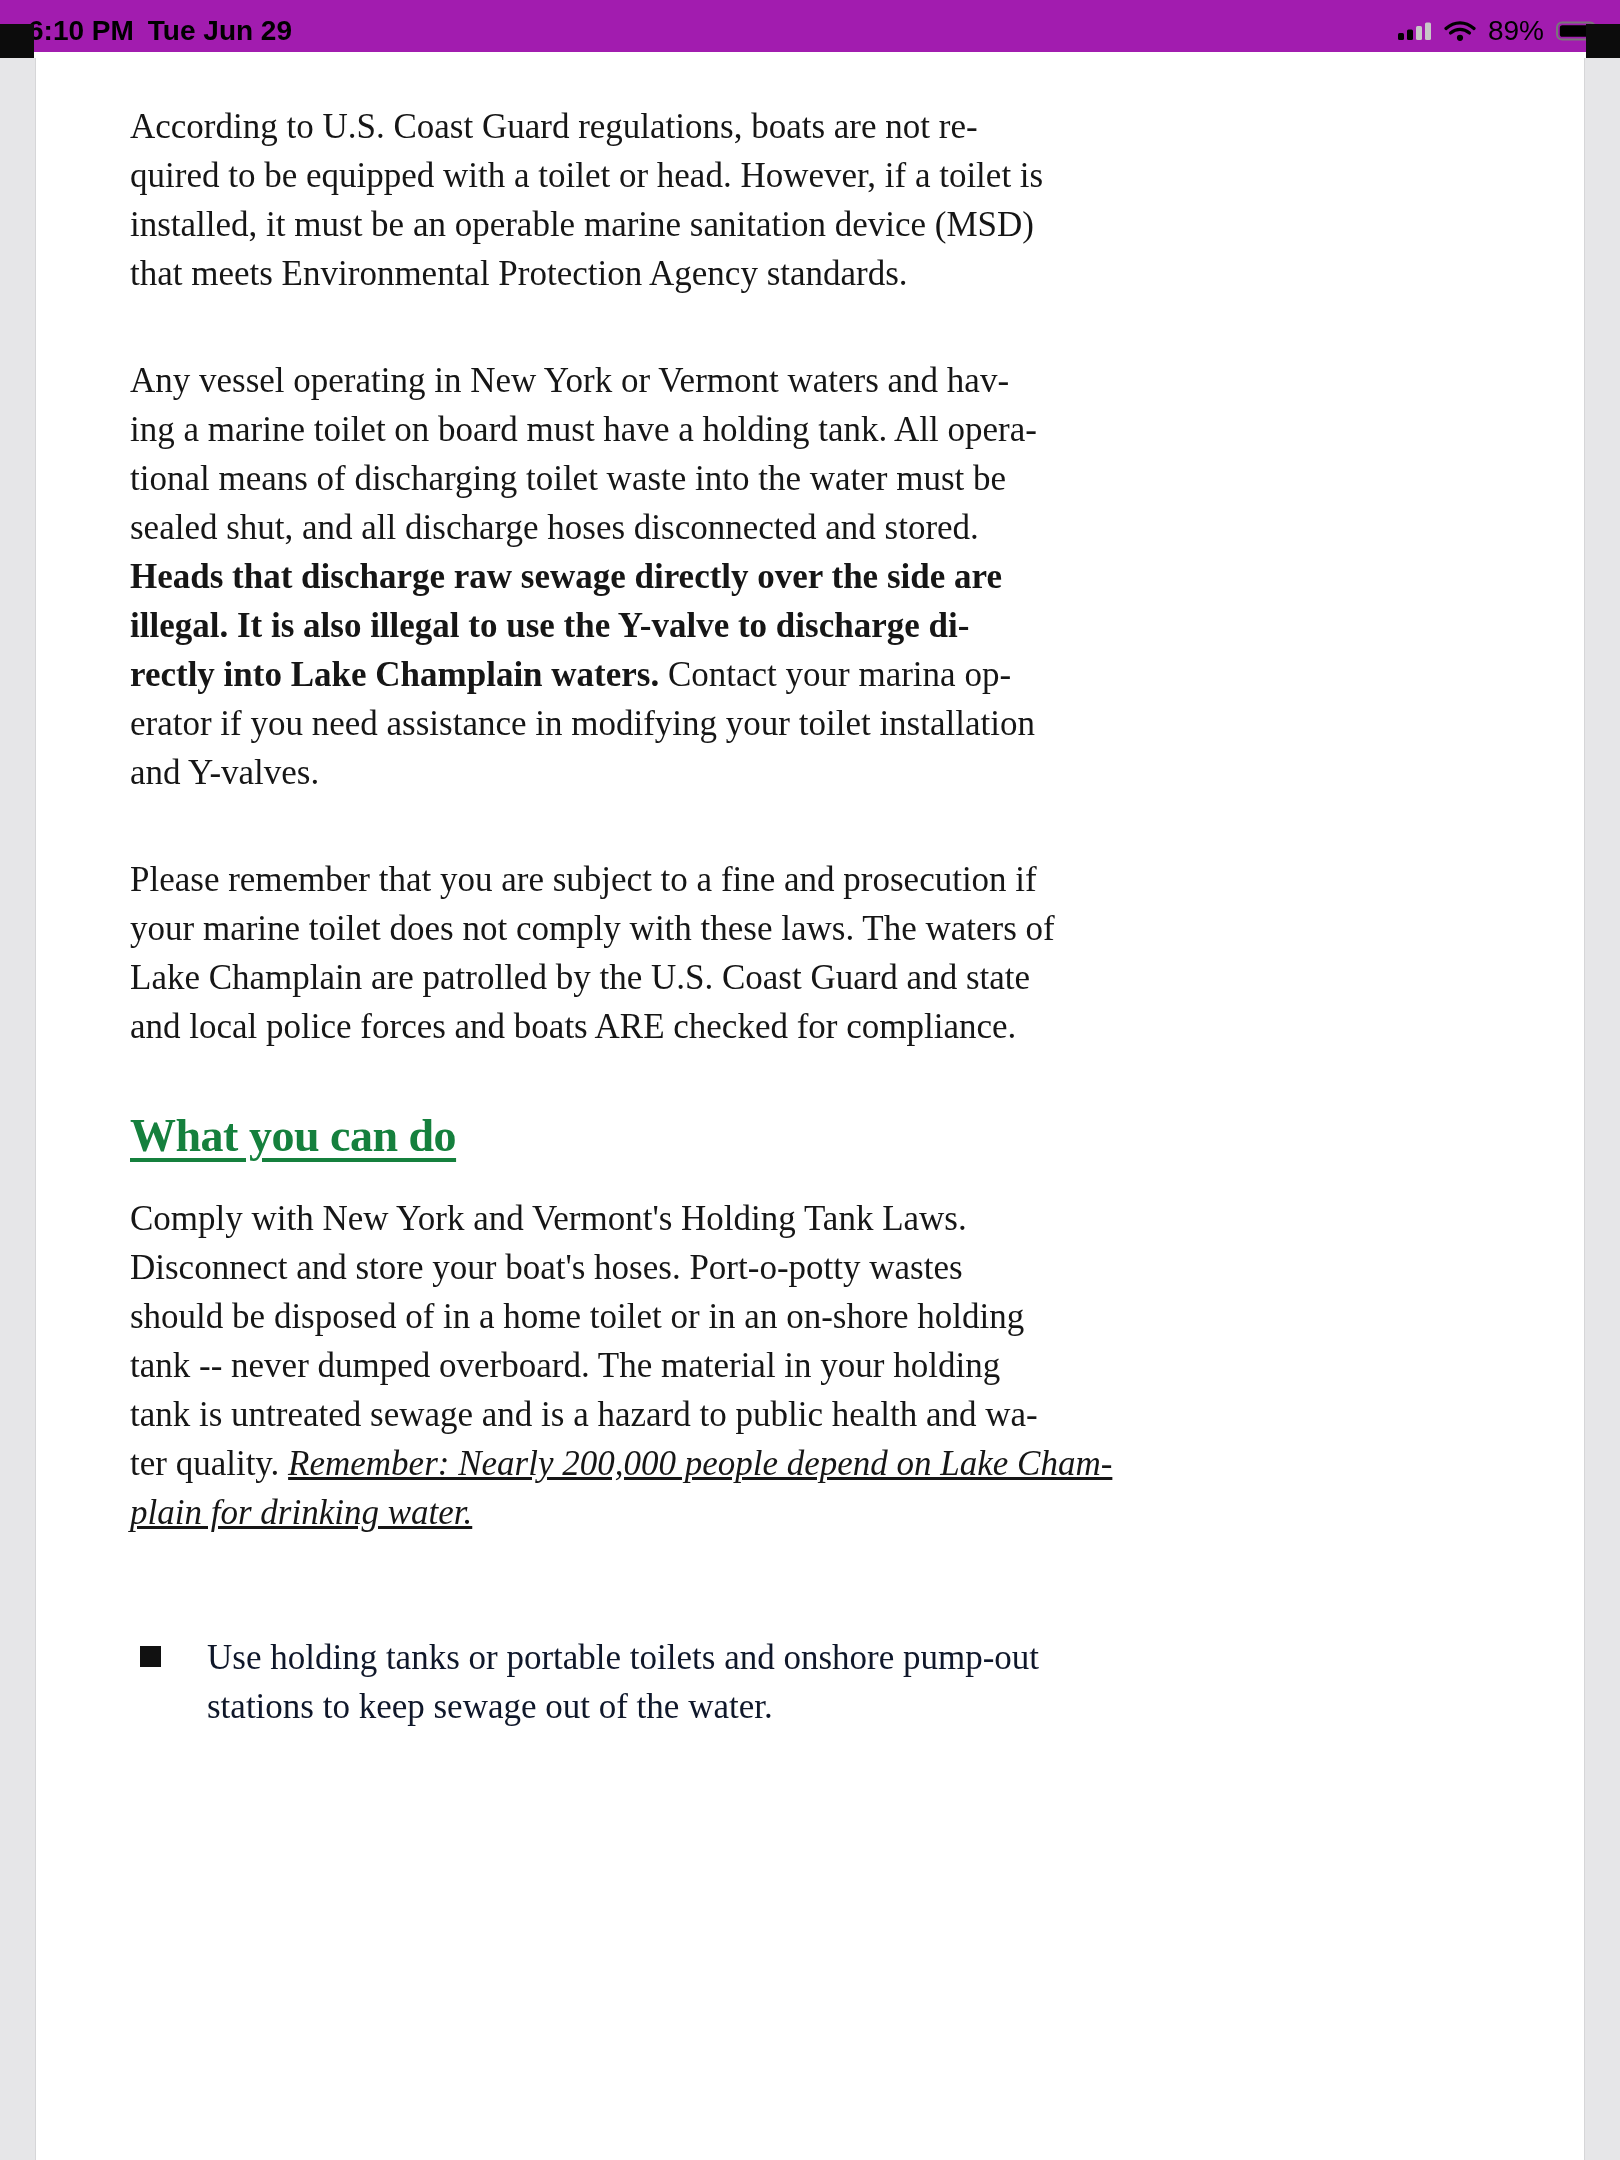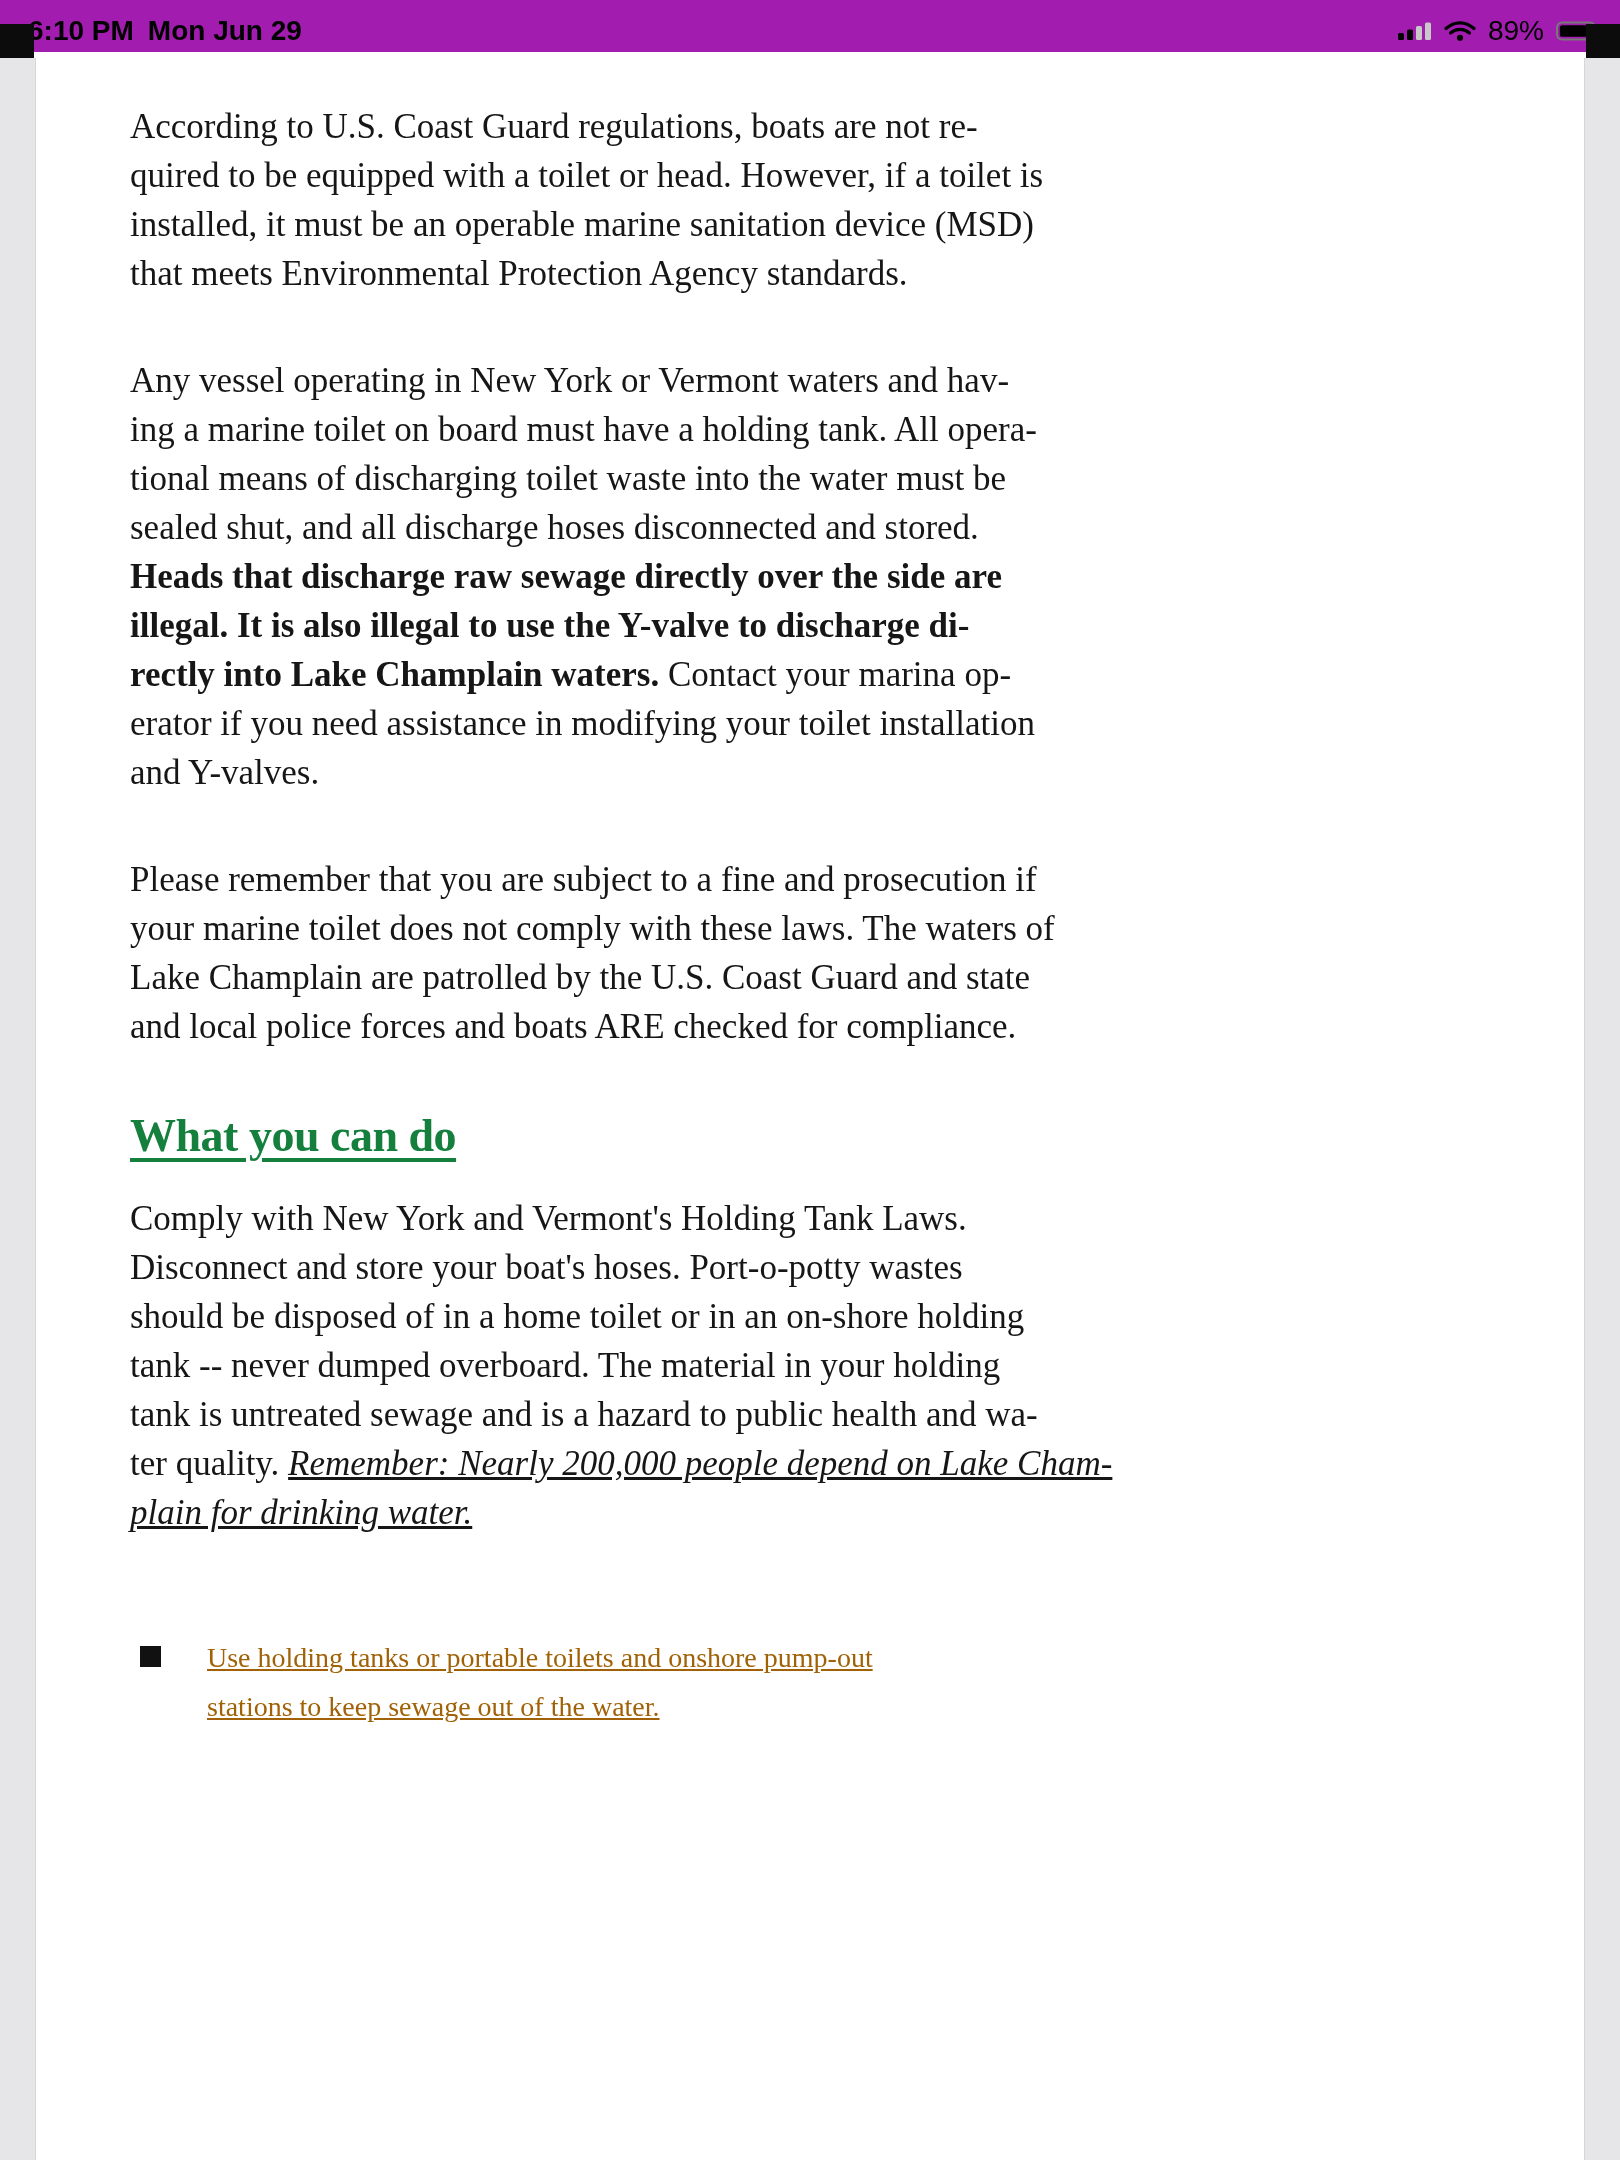--- a/index.html
+++ b/index.html
@@ -48,29 +48,29 @@
     margin: 18px 0 32px 0;
     font-family: Liberation Serif, serif;
     font-size: 46px; font-weight: 700; letter-spacing: -0.5px;
     color: #15803d;
     text-decoration: underline;
     text-decoration-thickness: 4px;
     text-underline-offset: 7px;
   }
   .bullet-item { display: flex; margin-top: 96px; }
   .bullet-marker { flex: none; width: 21px; height: 21px; background: #111; margin: 13px 46px 0 10px; }
-  .bullet-text { font-size: 28px; line-height: 49px; color: #a16207; white-space: pre-line; text-decoration: underline; }
+  .bullet-text { font-size: 35px; line-height: 49px; color: #0f172a; white-space: pre-line; }
 </style>
 </head>
 <body>
 
 <div class="status-bar">
   <div class="sb-left">
     <span class="sb-time">6:10 PM</span>
-    <span class="sb-date">Mon Jun 29</span>
+    <span class="sb-date">Tue Jun 29</span>
   </div>
   <div class="sb-right">
     <span>
       <svg width="36" height="22" viewBox="0 0 36 22">
         <rect x="2" y="13" width="6" height="7" rx="1.5" fill="#000"></rect>
         <rect x="11" y="9.5" width="6" height="10.5" rx="1.5" fill="#000"></rect>
         <rect x="20" y="6" width="6" height="14" rx="1.5" fill="#c8c8c8"></rect>
         <rect x="29" y="2.5" width="6" height="17.5" rx="1.5" fill="#c8c8c8"></rect>
       </svg>
     </span>

